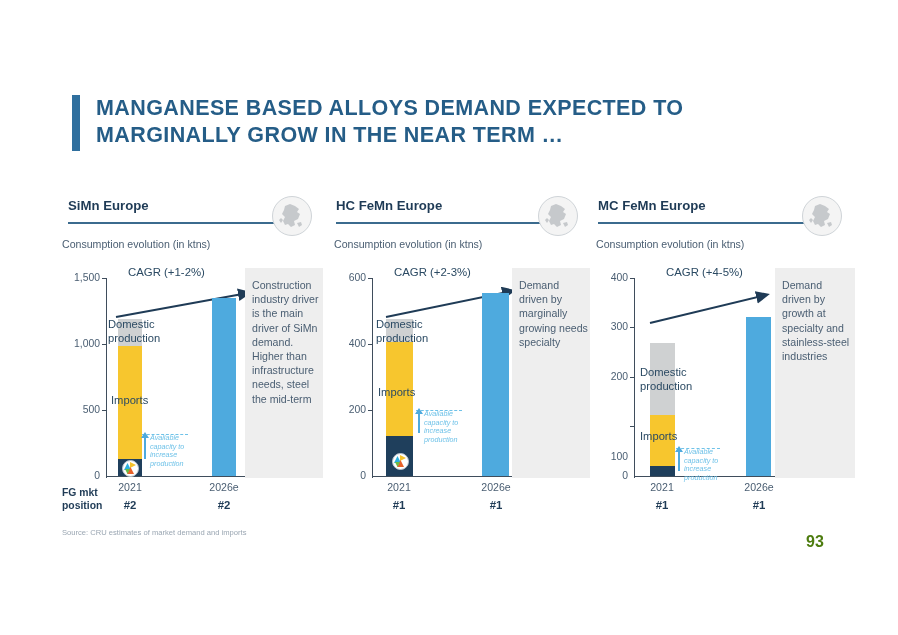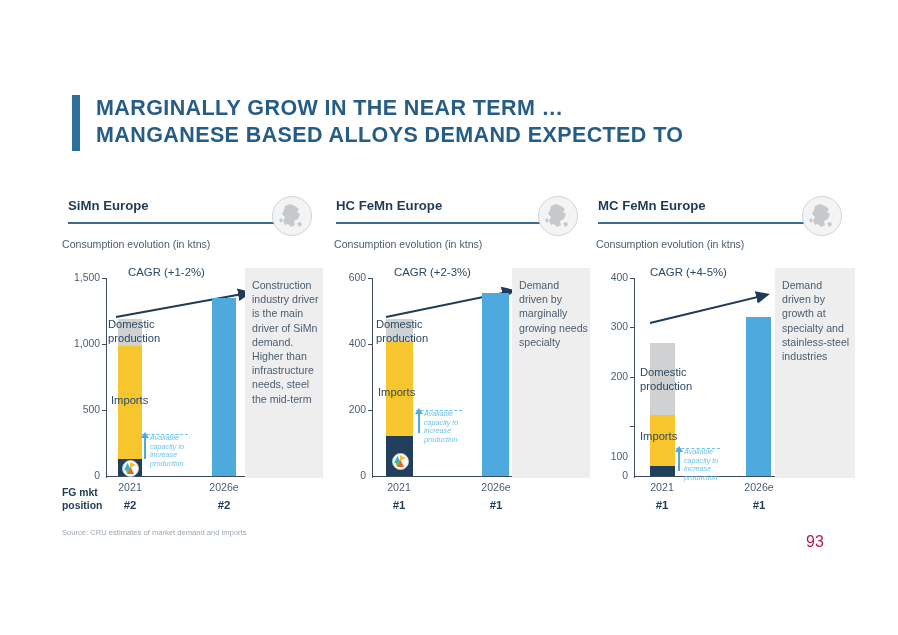--- a/index.html
+++ b/index.html
@@ -72,34 +72,34 @@
   .bg3{width:7px;height:7px;left:4px;top:6px;background:#e8622a;clip-path:polygon(50% 0,100% 100%,0 100%);}
   .bg4{width:5px;height:5px;left:2px;top:8px;background:#6cba45;clip-path:polygon(0 0,100% 0,50% 100%);}
 
   .fgpos{position:absolute;font-size:10.4px;font-weight:bold;color:#1f3b56;line-height:12.5px;}
 
   
   .note{position:absolute;background:#eeeeee;}
   .note-txt{position:absolute;font-size:10.6px;color:#4a5e72;line-height:14.2px;}
 
   .source{position:absolute;left:62px;top:528px;font-size:7.6px;color:#9aa6b2;}
-  .pageno{position:absolute;left:806px;top:533px;font-size:16px;color:#be185d;}
+  .pageno{position:absolute;left:806px;top:533px;font-size:16px;color:#4d7c0f;font-weight:bold;}
 
   .arrow-svg{position:absolute;}
 </style>
 </head>
 <body>
 
 <div class="slide">
 
   <div class="title-wrap">
     <div class="title-bar"></div>
     <div class="title-text">
+      <div>MANGANESE BASED ALLOYS DEMAND EXPECTED TO</div>
       <div>MARGINALLY GROW IN THE NEAR TERM …</div>
-      <div>MANGANESE BASED ALLOYS DEMAND EXPECTED TO</div>
     </div>
   </div>
 
 
   <div class="sec-head" style="left:68px;top:198px;width:232px;">
     <div class="sec-title">SiMn Europe</div>
     <div class="sec-rule" style="width:232px;"></div>
     <div class="globe" style="left:204px;top:-2px;">
       <svg width="38" height="38" viewBox="0 0 38 38">
         <circle cx="19" cy="19" r="18" fill="#f4f4f4"></circle>
@@ -282,21 +282,21 @@
         <circle cx="19" cy="19" r="18" fill="#f4f4f4"></circle>
         <path d="M12 9 L17 7 L22 9 L26 12 L24 15 L27 17 L25 22 L21 24 L22 28 L18 30 L15 27 L12 28 L10 24 L12 20 L9 17 L11 13 Z" fill="#c6c9cc"></path>
         <path d="M24 26 L28 25 L29 28 L26 30 Z" fill="#c6c9cc"></path>
         <path d="M8 21 L10 23 L8 26 L6 23 Z" fill="#c6c9cc"></path>
       </svg>
     </div>
   </div>
 
   <div class="chart" style="left:596px;top:238px;width:280px;height:280px;">
     <div class="sub" style="left:0px;top:0px;">Consumption evolution (in ktns)</div>
-    <div class="cagr" style="left:54px;top:28px;">CAGR (+4-5%)</div>
+    <div class="cagr" style="left:70px;top:28px;">CAGR (+4-5%)</div>
 
     <svg class="arrow-svg" style="left:50px;top:50px;" width="150" height="42">
       <defs>
           <marker id="ah3" markerWidth="7" markerHeight="7" refX="5" refY="3.2" orient="auto">
         <path d="M0,0 L7,3.2 L0,6.4 z" fill="#1f3b56"></path>
           </marker>
         </defs>
       <line x1="4" y1="35" x2="120" y2="7" stroke="#1f3b56" stroke-width="2" marker-end="url(#ah3)"></line>
     </svg>
 

